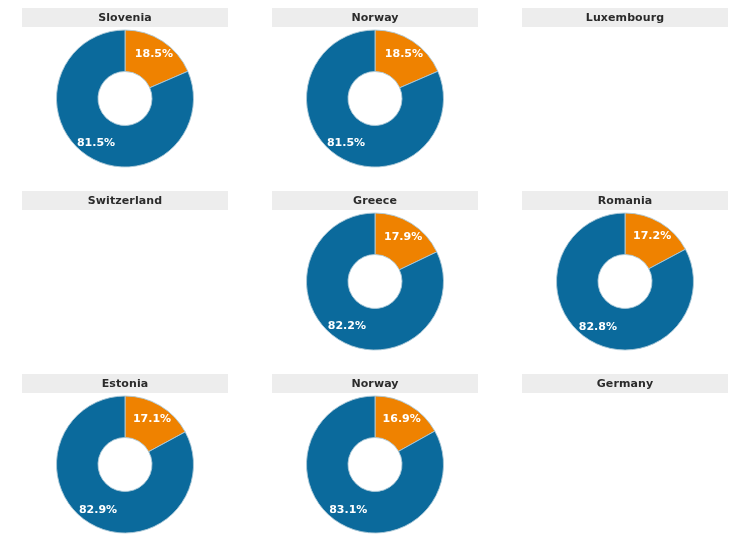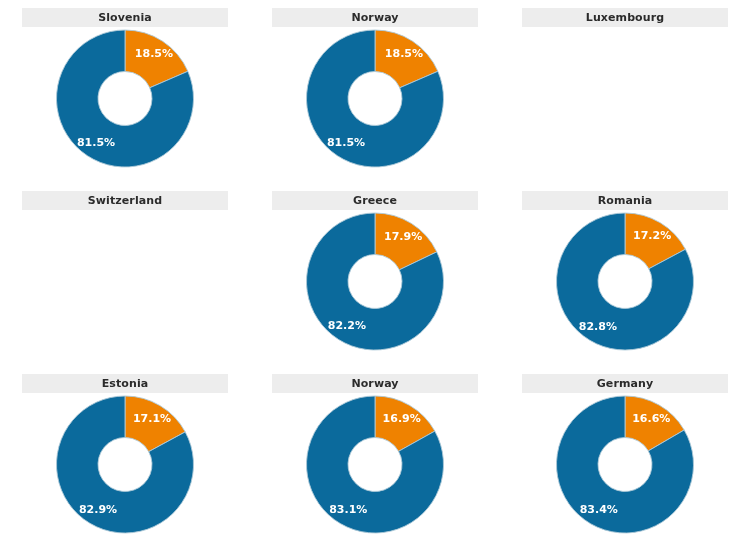--- a/index.html
+++ b/index.html
@@ -152,22 +152,14 @@
           <path d="M 184.81847815447952 37.123366387814734 A 68.5 68.5 0 1 1 124.99999999999993 2 L 124.99999999999997 43.5 A 27 27 0 1 0 148.57808627986785 57.344246605416025 Z" fill="#0b6a9c" stroke="#aec9d8" stroke-width="0.9"></path>
           <text class="slice-label" x="151.70" y="25.03">16.9%</text>
           <text class="slice-label" x="98.30" y="115.97">83.1%</text>
         </svg>
       </div>
     </div>
     <div class="facet">
       <div class="facet-header">
         <span class="facet-title">Germany</span>
       </div>
-      <div class="donut-wrap">
-        <svg class="donut-svg" width="250" height="145" viewBox="0 0 250 145">
-          <path d="M 125 2 A 68.5 68.5 0 0 1 184.17875407770921 36.00181068795038 L 148.32593226420656 56.90217355583446 A 27 27 0 0 0 125 43.5 Z" fill="#ef8200" stroke="#aec9d8" stroke-width="0.9"></path>
-          <path d="M 184.17875407770921 36.00181068795038 A 68.5 68.5 0 1 1 124.99999999999999 2 L 125 43.5 A 27 27 0 1 0 148.32593226420656 56.90217355583446 Z" fill="#0b6a9c" stroke="#aec9d8" stroke-width="0.9"></path>
-          <text class="slice-label" x="151.27" y="24.78">16.6%</text>
-          <text class="slice-label" x="98.73" y="116.22">83.4%</text>
-        </svg>
-      </div>
     </div>
   </div>
 
 </body></html>

